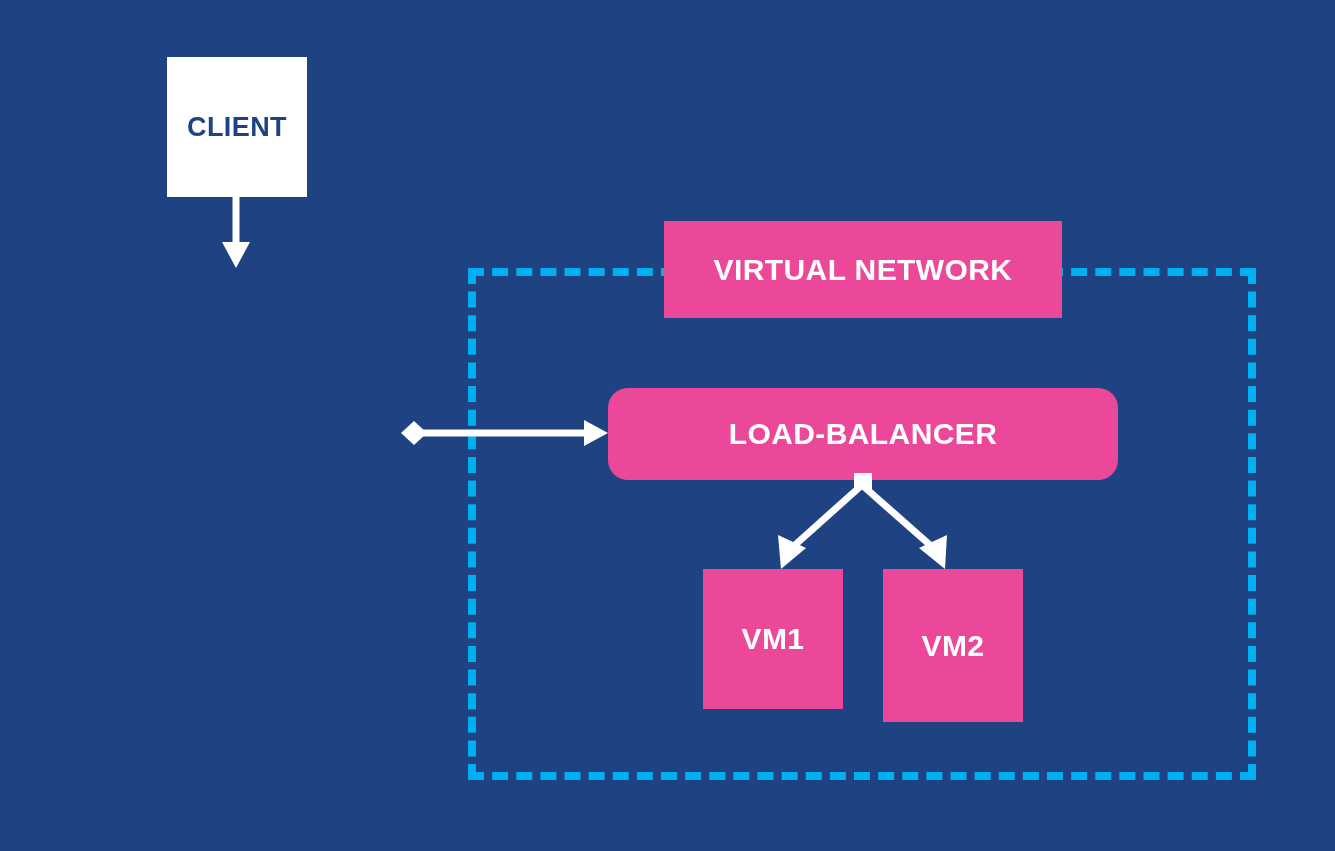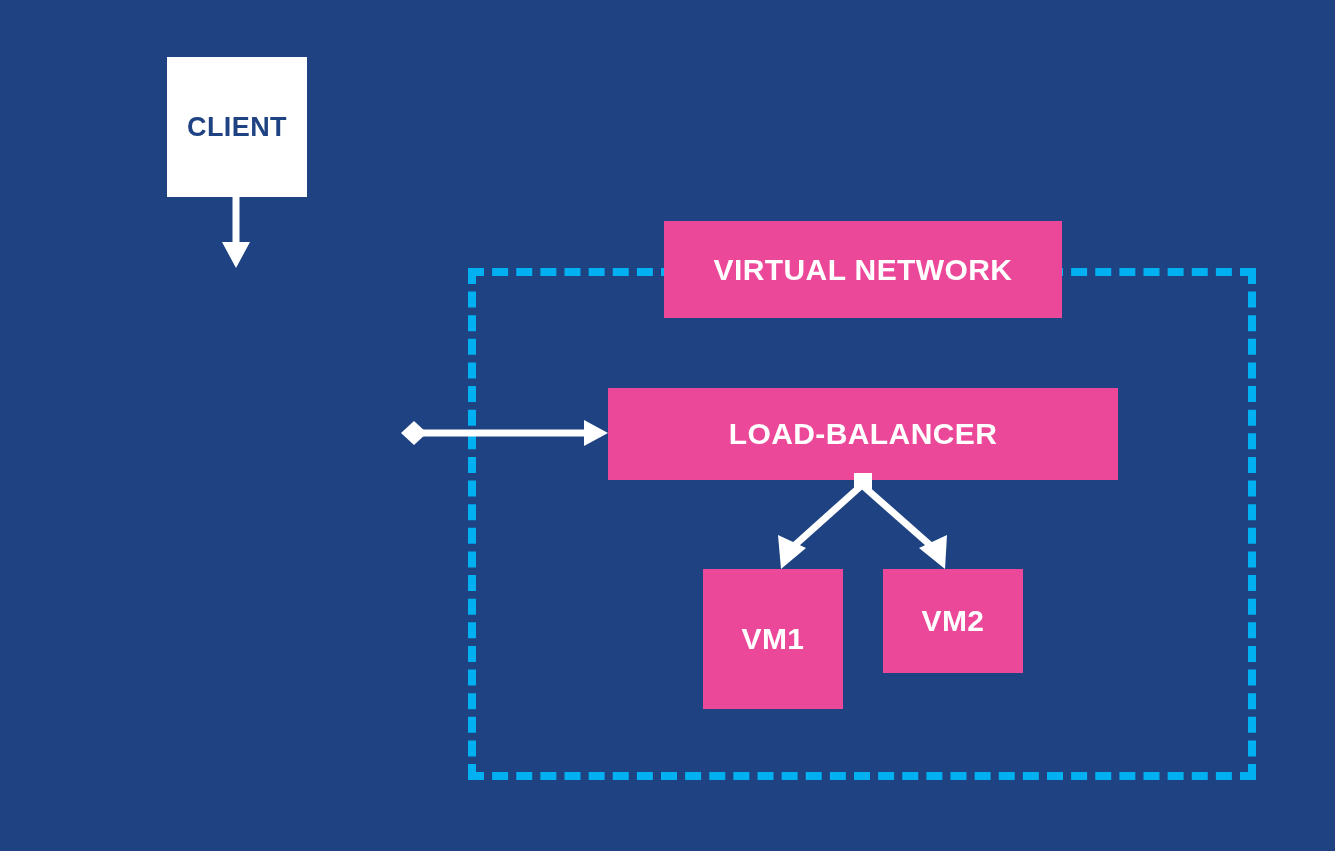--- a/index.html
+++ b/index.html
@@ -50,26 +50,26 @@
     position: absolute;
     left: 468px; top: 268px;
     width: 788px; height: 512px;
     border: 8px dashed #00b0f0;
     box-sizing: border-box;
   }
   #vnet-label-node { left: 664px; top: 221px; width: 398px; height: 97px; }
   #vnet-label-node .label-primary { font-size: 30px; }
 
   
-  #lb-node { left: 608px; top: 388px; width: 510px; height: 92px; }
+  #lb-node { left: 608px; top: 388px; width: 510px; height: 92px; border-radius: 20px; }
   #lb-node .label-primary { font-size: 30px; }
 
   
   #vm1-node { left: 703px; top: 569px; width: 140px; height: 140px; }
-  #vm2-node { left: 883px; top: 569px; width: 140px; height: 104px; }
+  #vm2-node { left: 883px; top: 569px; width: 140px; height: 153px; }
   .vm-label { font-size: 30px; }
 
   
   #connectors {
     position: absolute;
     left: 0; top: 0;
     width: 1335px; height: 851px;
     pointer-events: none;
   }
 </style>

